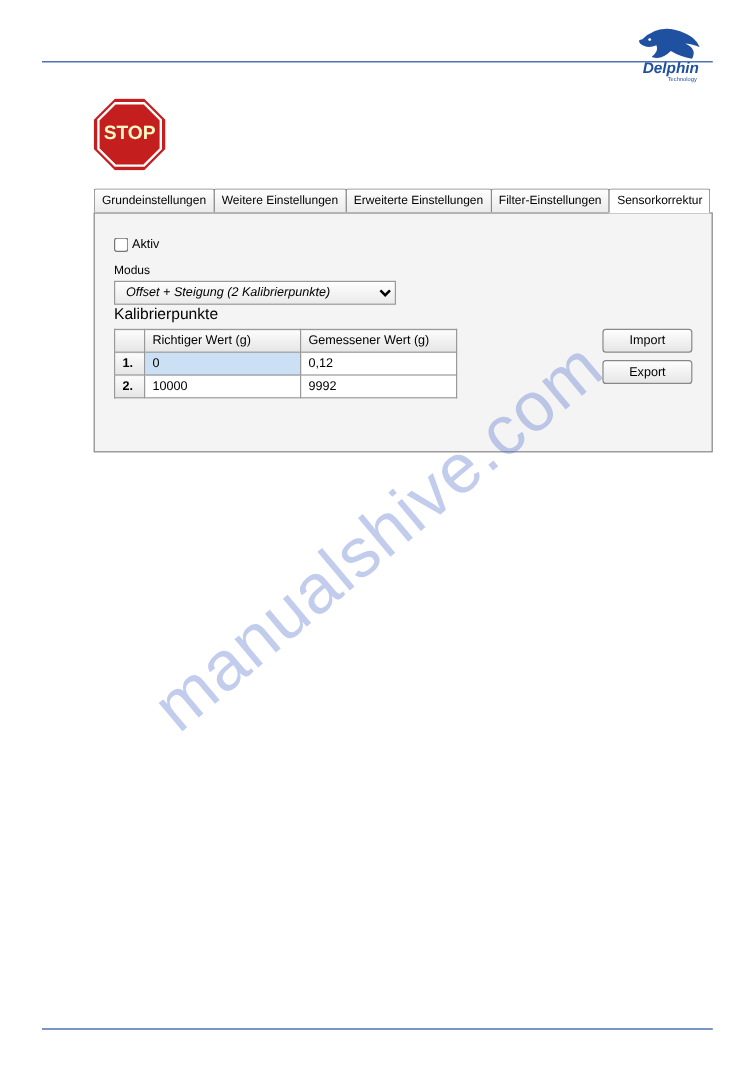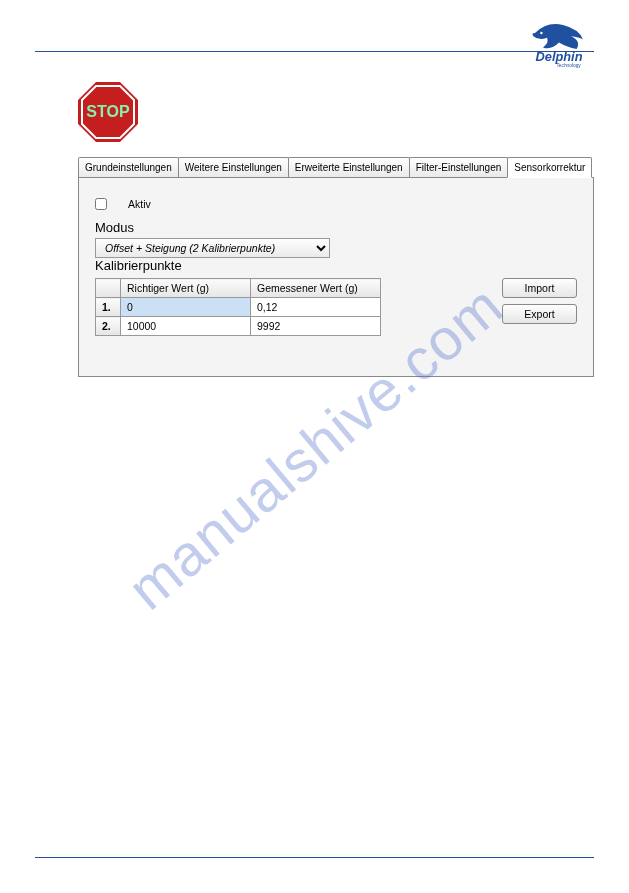--- a/index.html
+++ b/index.html
@@ -46,21 +46,21 @@
       width: 60px;
       height: 60px;
       background: #c41e1e;
       clip-path: polygon(30% 0%, 70% 0%, 100% 30%, 100% 70%, 70% 100%, 30% 100%, 0% 70%, 0% 30%);
       display: flex;
       align-items: center;
       justify-content: center;
       position: relative;
     }
     .stop-text {
-      color: #86efac;
+      color: #fef9c3;
       font-weight: bold;
       font-size: 16px;
       font-family: Arial, sans-serif;
     }
     .dialog-container {
       margin: 15px 35px 0 78px;
       background: white;
     }
     .tabs {
       display: flex;
@@ -87,30 +87,30 @@
     .tab-content {
       border: 1px solid #888;
       padding: 20px 16px;
       background: #f4f4f4;
       position: relative;
       min-height: 200px;
     }
     .checkbox-row {
       display: flex;
       align-items: flex-end;
-      gap: 21px;
+      gap: 3px;
       margin-bottom: 10px;
       font-size: 10.5px;
     }
     .checkbox-row input {
       width: 12px;
       height: 12px;
     }
     .field-label {
-      font-size: 13px;
+      font-size: 10px;
       margin-bottom: 3px;
     }
     .select {
       width: 235px;
       padding: 2px 5px;
       font-size: 10.5px;
       border: 1px solid #999;
       background: linear-gradient(#fefefe, #eaeaea);
       height: 20px;
       font-style: italic;

